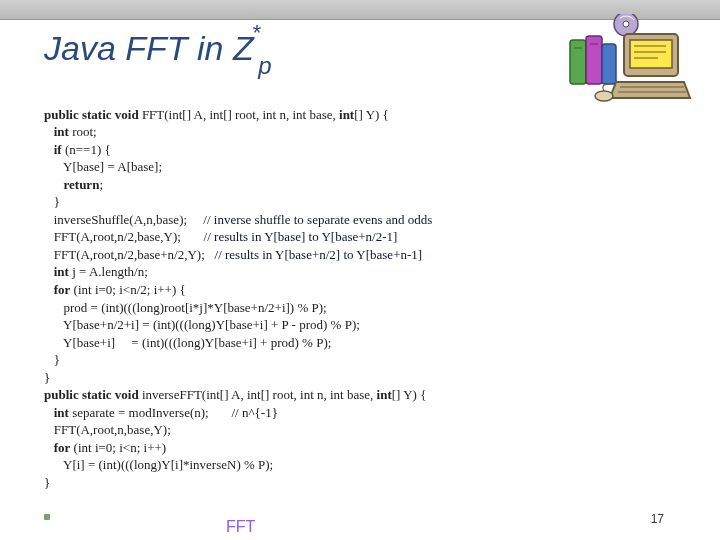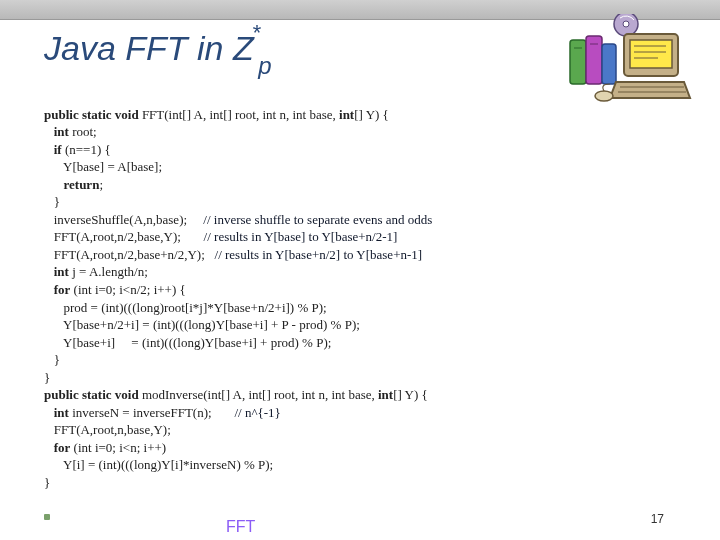--- a/index.html
+++ b/index.html
@@ -117,22 +117,22 @@
 <span><span>   inverseShuffle(A,n,base);     </span><span class="cmt">// inverse shuffle to separate evens and odds</span></span>
 <span><span>   FFT(A,root,n/2,base,Y);       </span><span class="cmt">// results in Y[base] to Y[base+n/2-1]</span></span>
 <span><span>   FFT(A,root,n/2,base+n/2,Y);   </span><span class="cmt">// results in Y[base+n/2] to Y[base+n-1]</span></span>
 <span><b>   int</b><span> j = A.length/n;</span></span>
 <span><b>   for</b><span> (int i=0; i&lt;n/2; i++) {</span></span>
 <span>      prod = (int)(((long)root[i*j]*Y[base+n/2+i]) % P);</span>
 <span>      Y[base+n/2+i] = (int)(((long)Y[base+i] + P - prod) % P);</span>
 <span>      Y[base+i]     = (int)(((long)Y[base+i] + prod) % P);</span>
 <span>   }</span>
 <span>}</span>
-<span><b>public static void</b><span> modInverse(int[] A, int[] root, int n, int base, </span><b>int</b><span>[] Y) {</span></span>
-<span><b>   int</b><span> inverseN = inverseFFT(n);       </span><span class="cmt">// n^{-1}</span></span>
+<span><b>public static void</b><span> inverseFFT(int[] A, int[] root, int n, int base, </span><b>int</b><span>[] Y) {</span></span>
+<span><b>   int</b><span> separate = modInverse(n);       </span><span class="cmt">// n^{-1}</span></span>
 <span>   FFT(A,root,n,base,Y);</span>
 <span><b>   for</b><span> (int i=0; i&lt;n; i++)</span></span>
 <span>      Y[i] = (int)(((long)Y[i]*inverseN) % P);</span>
 <span>}</span>
 </div>
 
 <div class="dot"></div>
 <div class="footer-label">FFT</div>
 <div class="page-num">17</div>
 

